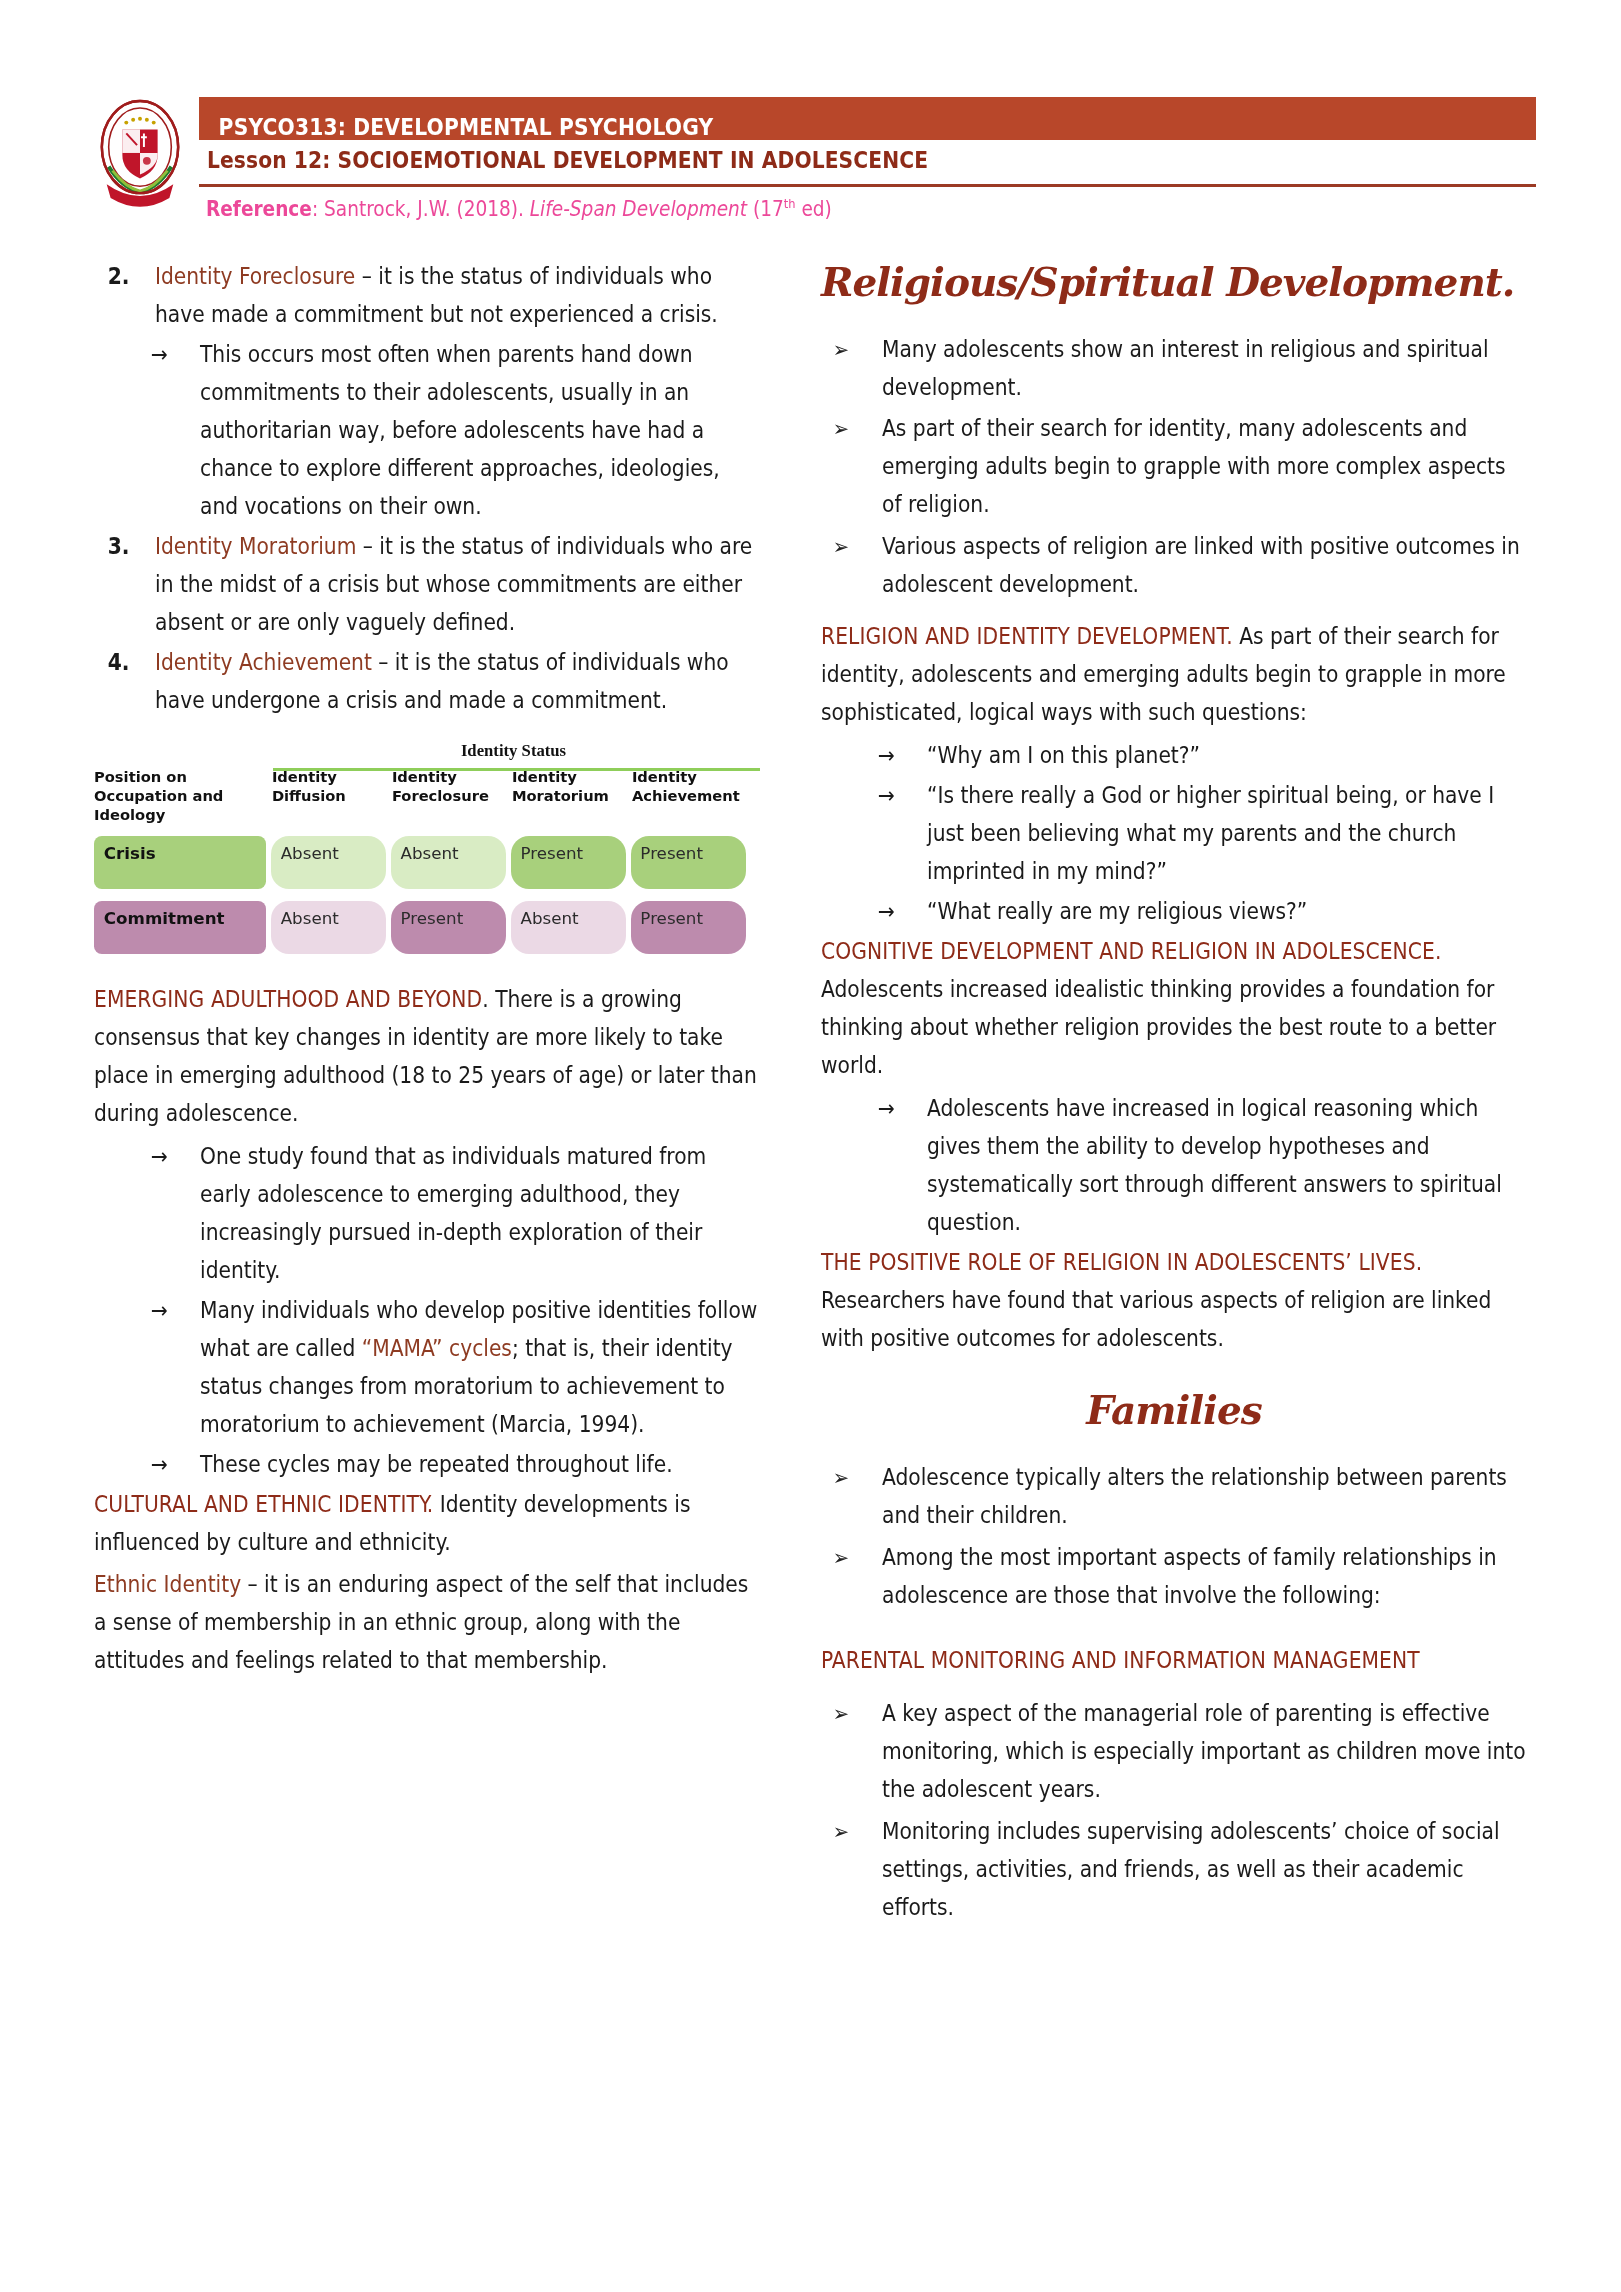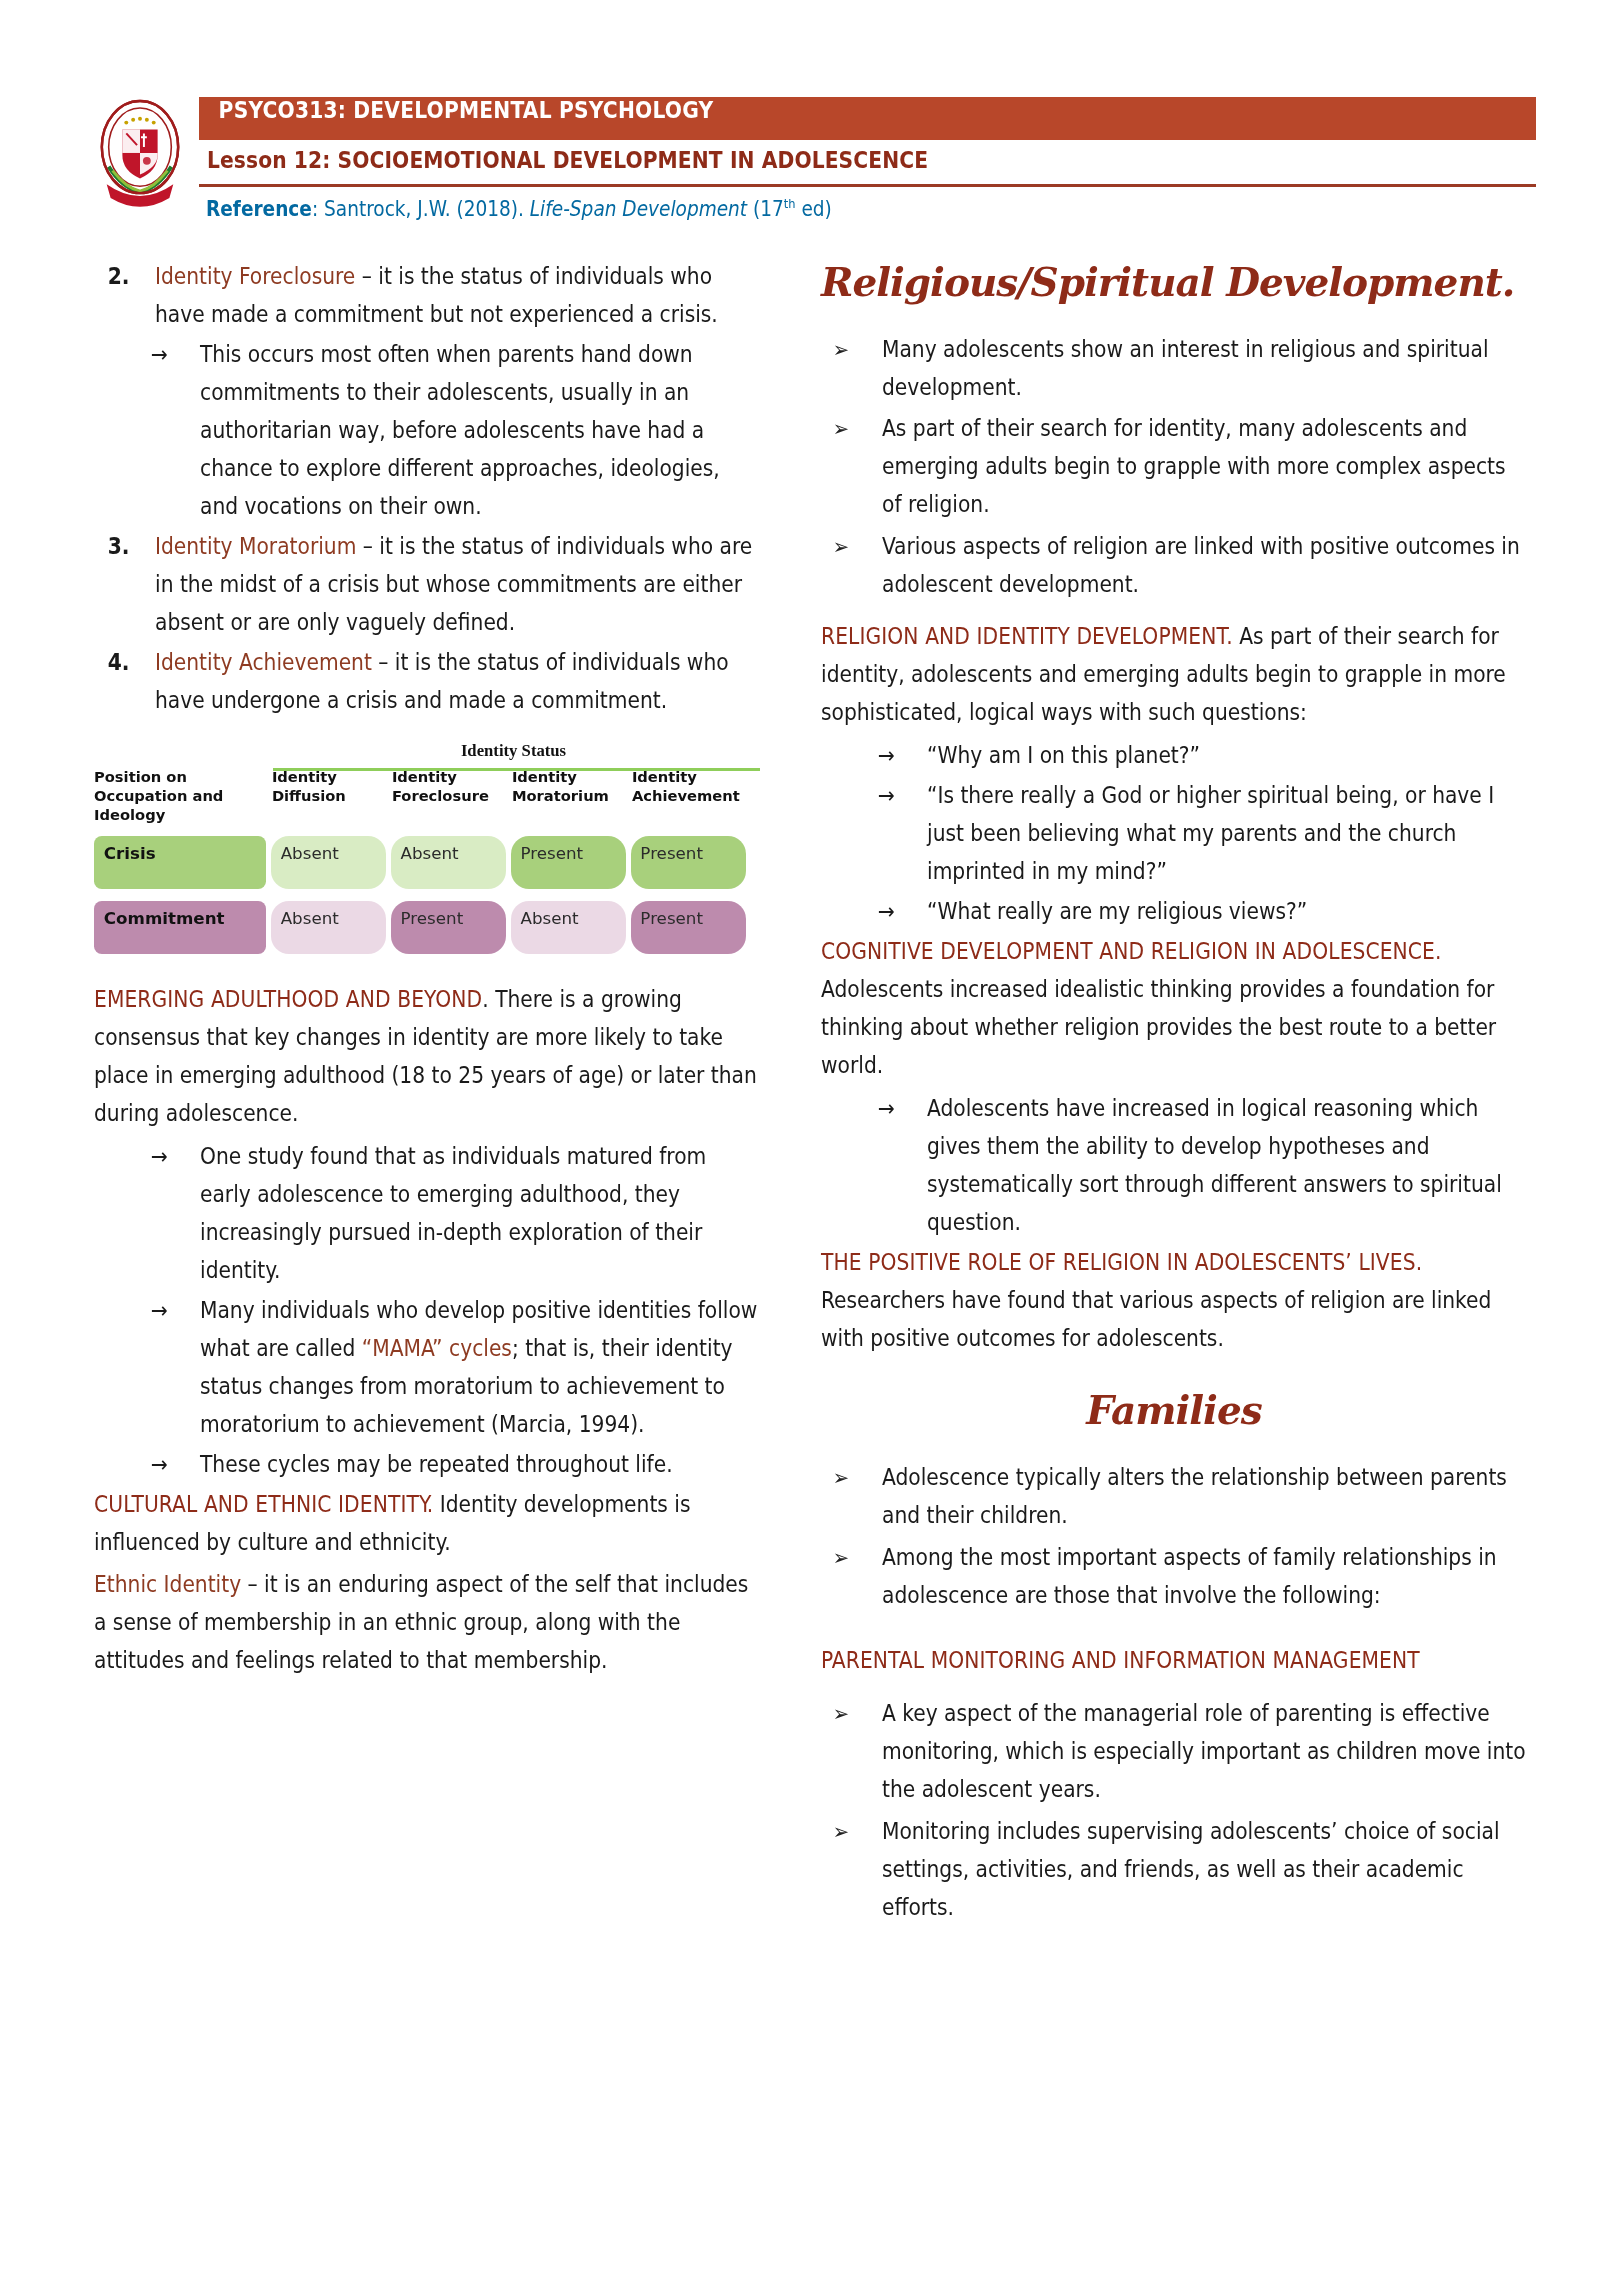--- a/index.html
+++ b/index.html
@@ -13,39 +13,39 @@
   }
 
   
   .header { position:absolute; left:0; top:0; width:1621px; height:245px; }
   .seal { position:absolute; left:93px; top:94px; width:94px; height:114px; }
   .seal svg { width:100%; height:100%; display:block; }
 
   .hdr-bar {
     position:absolute; left:199px; top:97px; width:1337px; height:43px;
     background:#b8472a;
-    display:flex; align-items:flex-start;
+    display:flex; align-items:flex-end;
   }
   .hdr-bar-text {
     color:#ffffff; font-size:22.5px; font-weight:bold; letter-spacing:0.2px;
     padding-left:19.6px;
     font-family:"DejaVu Sans Condensed","Liberation Sans", sans-serif;
   }
   .hdr-lesson {
     position:absolute; left:207px; top:147px; width:1317px;
     color:#8e2b18; font-size:22.5px; font-weight:bold; letter-spacing:0.1px;
     font-family:"DejaVu Sans Condensed","Liberation Sans", sans-serif;
   }
   .hdr-rule {
     position:absolute; left:199px; top:184px; width:1337px; height:2.9px;
     background:#9b3a24;
   }
   .hdr-ref {
     position:absolute; left:206px; top:196px; width:1333px;
-    color:#0369a1; font-size:20.6px;
+    color:#ec4899; font-size:20.6px;
     font-family:"DejaVu Sans Condensed","Liberation Sans", sans-serif;
   }
   .hdr-ref b { font-weight:bold; }
   .hdr-ref i { font-style:italic; }
   .hdr-ref sup { font-size:12.7px; vertical-align:super; }
 
   
   .col { position:absolute; top:257px; }
   .col-left  { left:94px;  width:667px; }
   .col-right { left:821px; width:706px; }

